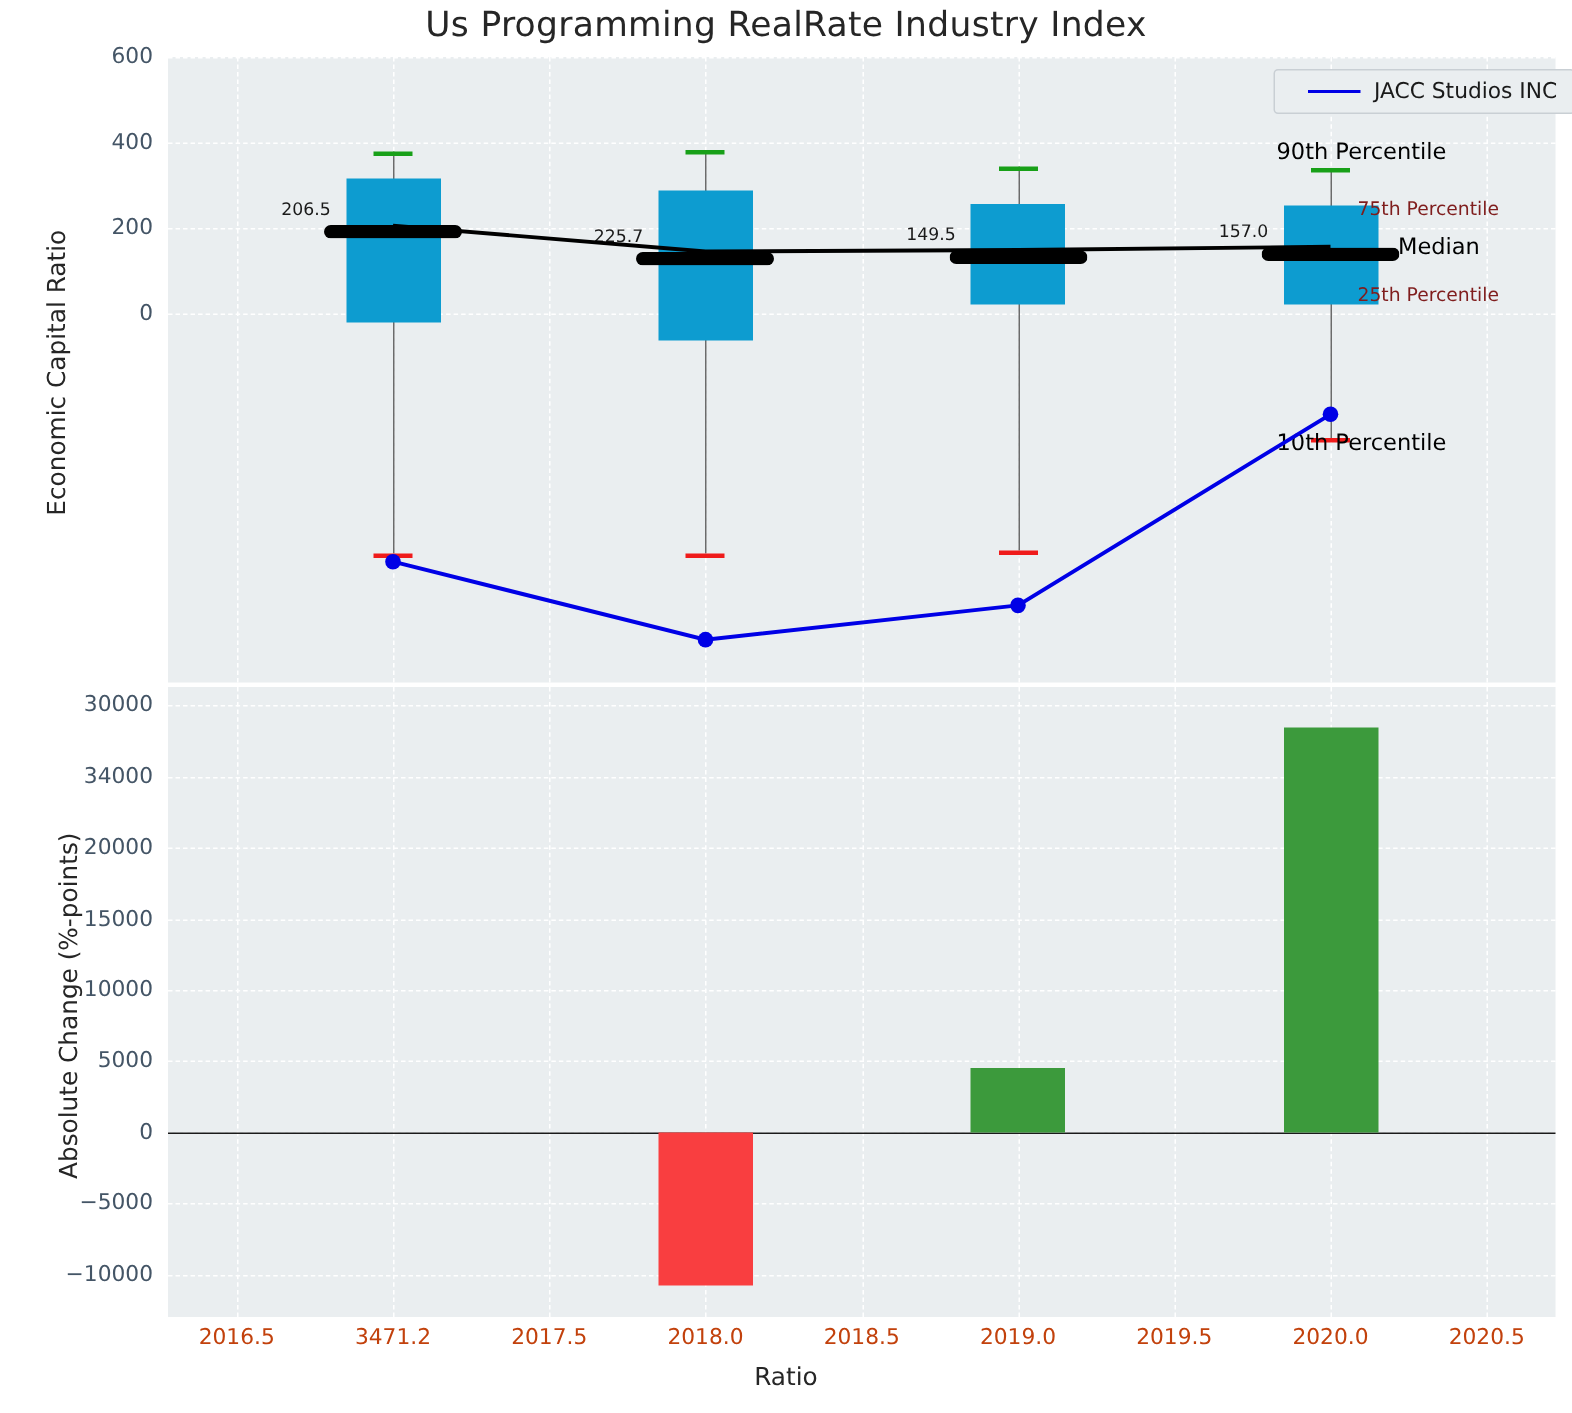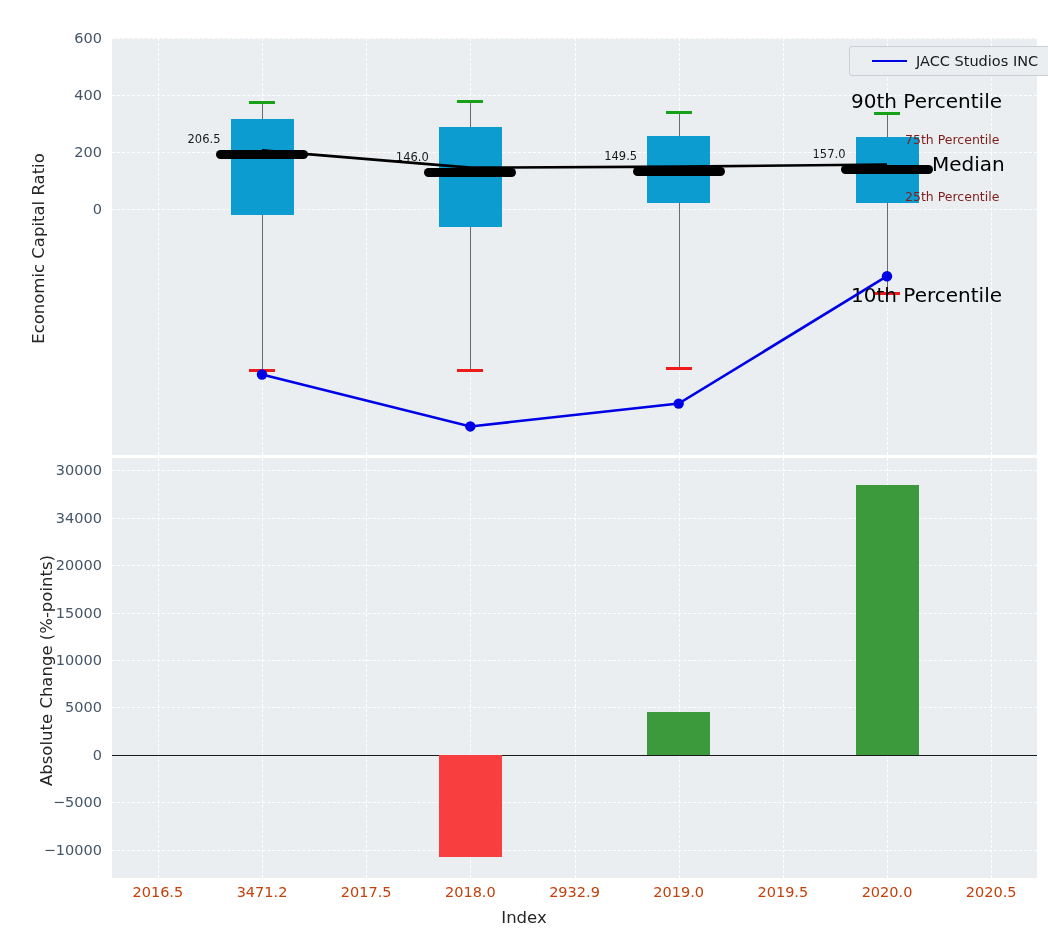--- a/index.html
+++ b/index.html
@@ -120,21 +120,21 @@
     position: absolute;
     font-size: 11.5px;
     color: #1a1a1a;
     transform: translate(-50%, -100%);
     white-space: nowrap;
   }
 
   
   .annot {
     position: absolute;
-    font-size: 20px;
+    font-size: 15px;
     white-space: nowrap;
     transform: translateY(-50%);
   }
   .annot-dark { color: #000000; }
   .annot-blue { color: #7f1d1d; font-size: 12.5px; }
 
   
   .bar { position: absolute; }
 
   
@@ -155,20 +155,21 @@
   #legend .swatch { display: block; width: 35px; height: 0; border-top: 2.4px solid #0000e6; }
   #legend .lbl { font-size: 14.5px; color: #1a1a1a; white-space: nowrap; }
 
   svg.overlay { position: absolute; left: 0; top: 0; overflow: visible; pointer-events: none; }
 </style>
 </head>
 <body>
 
 <div id="root">
 
+  <div class="title">Us Programming RealRate Industry Index</div>
 
   <div class="panel" id="panel-top">
       <div class="gridline-h" style="top: 171.37px;"></div>
       <div class="gridline-h" style="top: 114.247px;"></div>
       <div class="gridline-h" style="top: 57.1233px;"></div>
       <div class="gridline-h" style="top: 0px;"></div>
       <div class="gridline-v" style="left: 45.8333px;"></div>
       <div class="gridline-v" style="left: 150px;"></div>
       <div class="gridline-v" style="left: 254.167px;"></div>
       <div class="gridline-v" style="left: 358.333px;"></div>
@@ -216,44 +217,44 @@
       <div class="ytick" style="top: 565.133px;">20000</div>
       <div class="ytick" style="top: 517.729px;">34000</div>
       <div class="ytick" style="top: 470.325px;">30000</div>
     </div>
 
   <div id="xticks">
       <div class="xtick" style="left: 157.833px;">2016.5</div>
       <div class="xtick" style="left: 262px;">3471.2</div>
       <div class="xtick" style="left: 366.167px;">2017.5</div>
       <div class="xtick" style="left: 470.333px; text-align: right;">2018.0</div>
-      <div class="xtick" style="left: 574.5px;">2932.9</div>
+      <div class="xtick" style="left: 574.5px;">2018.5</div>
       <div class="xtick" style="left: 678.667px;">2019.0</div>
       <div class="xtick" style="left: 782.833px;">2019.5</div>
       <div class="xtick" style="left: 887px;">2020.0</div>
       <div class="xtick" style="left: 991.167px;">2020.5</div>
     </div>
 
   <div class="axis-label-y" id="ylab-top">Economic Capital Ratio</div>
   <div class="axis-label-y" id="ylab-bottom">Absolute Change (%-points)</div>
-  <div class="axis-label-x">Index</div>
+  <div class="axis-label-x">Ratio</div>
 
   <div id="plot-top">
       <div class="whisker" style="left: 262px; top: 101.407px; height: 267.908px;"></div>
       <div class="box" style="left: 230.5px; top: 119.401px; width: 63px; height: 95.6815px; background: rgb(13, 156, 208);"></div>
       <div class="cap cap-hi" style="left: 249px; top: 101.407px; width: 26px;"></div>
       <div class="cap cap-lo" style="left: 249px; top: 369.315px; width: 26px;"></div>
       <div class="median-bar" style="left: 216px; top: 150.39px; width: 92px;"></div>
       <div class="median-label" style="left: 204px; top: 146.39px;">206.5</div>
       <div class="whisker" style="left: 470.333px; top: 100.264px; height: 269.051px;"></div>
       <div class="box" style="left: 438.833px; top: 126.541px; width: 63px; height: 100.537px; background: rgb(13, 156, 208);"></div>
       <div class="cap cap-hi" style="left: 457.333px; top: 100.264px; width: 26px;"></div>
       <div class="cap cap-lo" style="left: 457.333px; top: 369.315px; width: 26px;"></div>
       <div class="median-bar" style="left: 424.333px; top: 167.67px; width: 92px;"></div>
-      <div class="median-label" style="left: 412.333px; top: 163.67px;">146.0</div>
+      <div class="median-label" style="left: 412.333px; top: 163.67px;">225.7</div>
       <div class="whisker" style="left: 678.667px; top: 110.832px; height: 256.198px;"></div>
       <div class="box" style="left: 647.167px; top: 135.681px; width: 63px; height: 67.4055px; background: rgb(13, 156, 208);"></div>
       <div class="cap cap-hi" style="left: 665.667px; top: 110.832px; width: 26px;"></div>
       <div class="cap cap-lo" style="left: 665.667px; top: 367.03px; width: 26px;"></div>
       <div class="median-bar" style="left: 632.667px; top: 166.67px; width: 92px;"></div>
       <div class="median-label" style="left: 620.667px; top: 162.67px;">149.5</div>
       <div class="whisker" style="left: 887px; top: 112.26px; height: 179.367px;"></div>
       <div class="box" style="left: 855.5px; top: 137.395px; width: 63px; height: 65.6918px; background: rgb(13, 156, 208);"></div>
       <div class="cap cap-hi" style="left: 874px; top: 112.26px; width: 26px;"></div>
       <div class="cap cap-lo" style="left: 874px; top: 291.627px; width: 26px;"></div>

